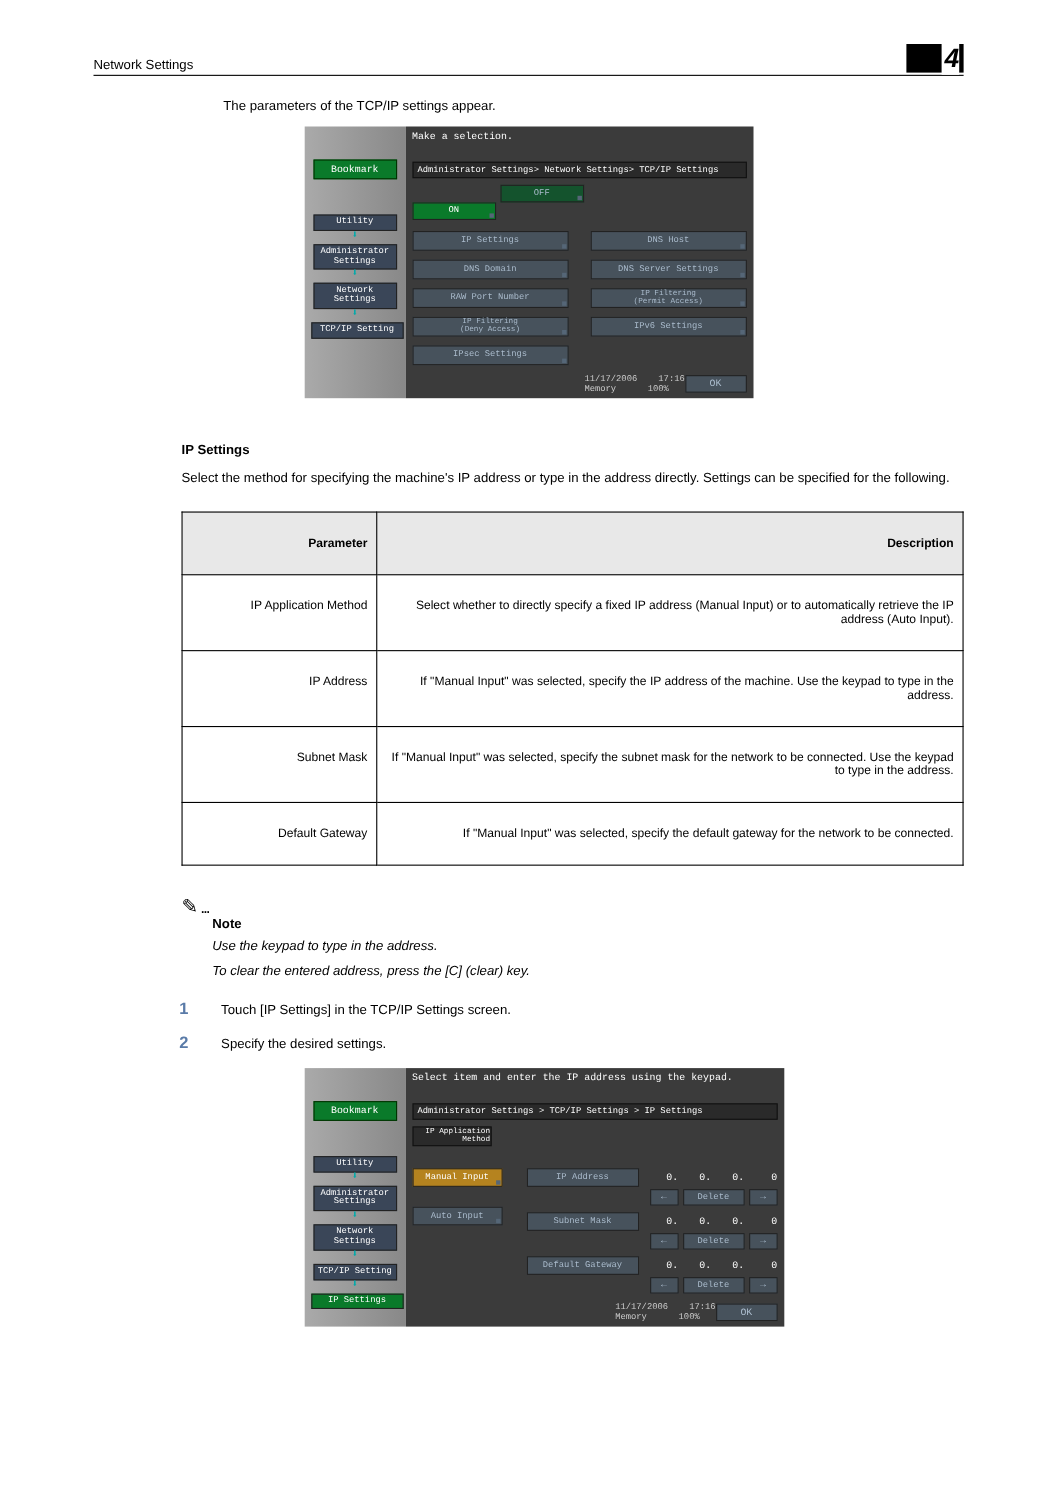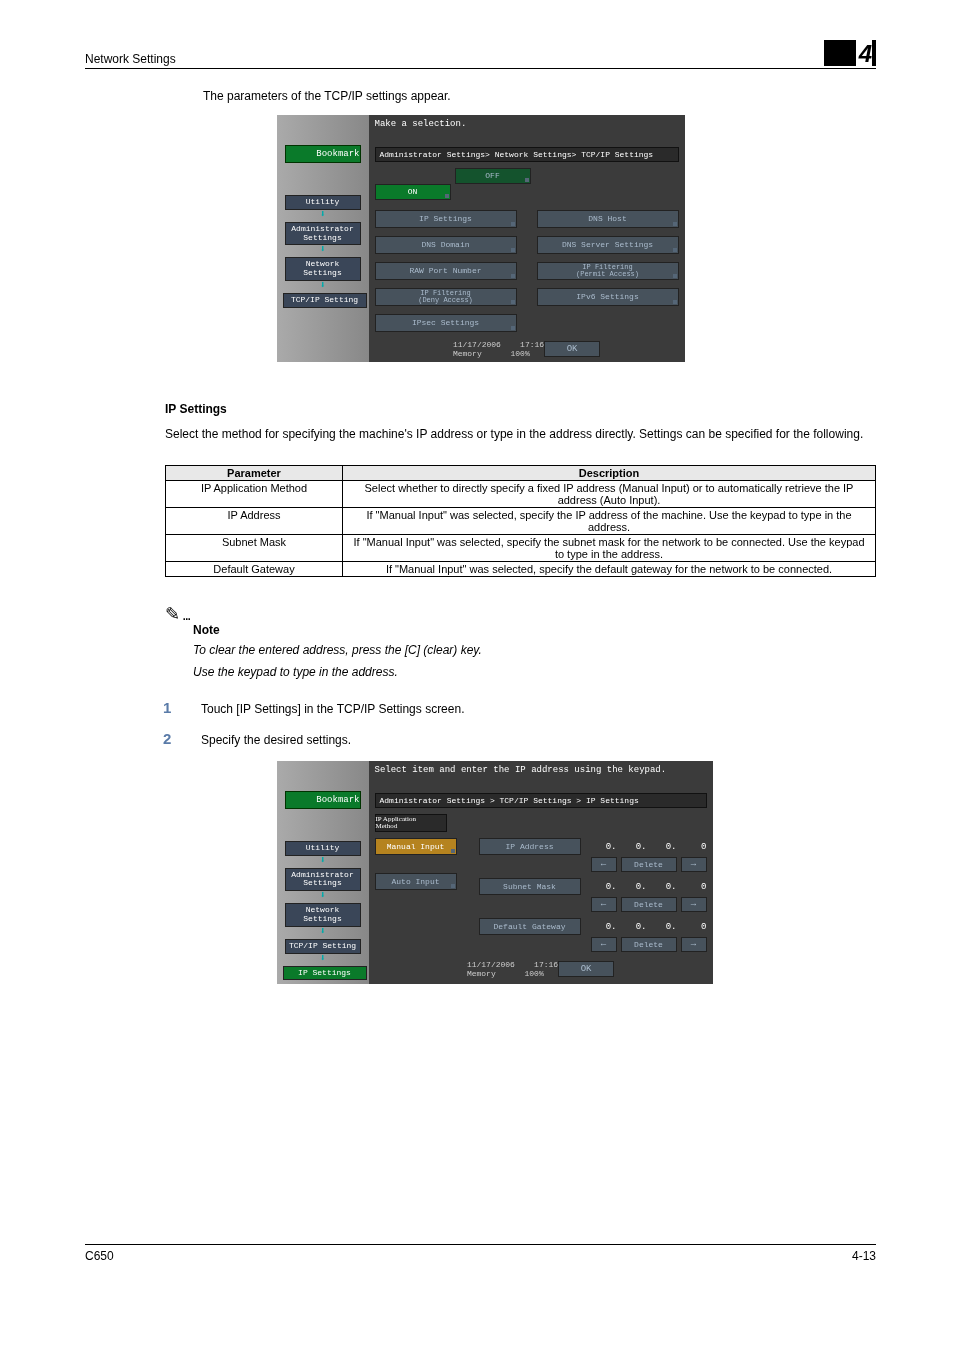--- a/index.html
+++ b/index.html
@@ -67,21 +67,21 @@
     flex-direction: column;
     align-items: center;
   }
   .panel-left .spacer { height: 26px; width:100%; }
   .bookmark-btn {
     background: #0a7a2a;
     border: 1px solid #030;
     color: #fff;
     width: 74px;
     height: 16px;
-    text-align: right;
+    text-align: center;
     line-height: 16px;
     margin-bottom: 30px;
     font-size: 9px;
   }
   .nav-btn {
     background: #3a4658;
     border: 1px solid #222;
     color: #fff;
     width: 74px;
     text-align: center;
@@ -171,21 +171,21 @@
     content:"";
     position:absolute;
     right:1px;
     bottom:1px;
     width:4px;
     height:4px;
     background:#567;
   }
   .panel-footer {
     display: flex;
-    justify-content: center;
+    justify-content: flex-end;
     align-items: center;
     margin-top: 8px;
     font-size: 8px;
     color: #ccc;
   }
   .ok-btn {
     background: #47525c;
     border: 1px solid #222;
     color: #abc;
     width: 54px;
@@ -206,22 +206,22 @@
   }
   table.param-table {
     border-collapse: collapse;
     width: calc(100% - 80px);
     margin-left: 80px;
     font-size: 11px;
     margin-bottom: 26px;
   }
   table.param-table th, table.param-table td {
     border: 1px solid #000;
-    padding: 1px 8px;
-    text-align: center;
+    padding: 22px 8px;
+    text-align: right;
     vertical-align: top;
   }
   table.param-table th {
     background: #e8e8e8;
     font-weight: bold;
     font-size: 11px;
   }
   table.param-table td:first-child { width: 160px; }
   .note-block {
     margin-left: 80px;
@@ -255,25 +255,24 @@
     font-size: 15px;
     font-weight: bold;
     color: #5a7ba8;
   }
   .ip-method-tab {
     background: #2a2a2a;
     border: 1px solid #111;
     width: 70px;
     font-size: 7px;
     color: #fff;
-    text-align: left;
+    text-align: right;
     padding: 1px 0;
     line-height: 1.05;
-    margin-bottom: 6px;
-    font-family: Liberation Serif, serif;
+    margin-bottom: 20px;
   }
   .input-method-btn {
     background: #47525c;
     border: 1px solid #222;
     color: #abc;
     width: 80px;
     height: 15px;
     text-align: center;
     line-height: 15px;
     font-size: 8px;
@@ -433,22 +432,22 @@
       <tr>
         <td>Default Gateway</td>
         <td>If "Manual Input" was selected, specify the default gateway for the network to be connected.</td>
       </tr>
     </tbody>
   </table>
 
   <div class="note-block">
     <div class="note-icon">✎<span style="font-size:16px;letter-spacing:-2px;">...</span></div>
     <div class="note-label">Note</div>
+    <div class="note-text">Use the keypad to type in the address.</div>
     <div class="note-text">To clear the entered address, press the [C] (clear) key.</div>
-    <div class="note-text">Use the keypad to type in the address.</div>
   </div>
 
   <div class="step-row">
     <div class="step-num">1</div>
     <div>Touch [IP Settings] in the TCP/IP Settings screen.</div>
   </div>
   <div class="step-row">
     <div class="step-num">2</div>
     <div>Specify the desired settings.</div>
   </div>

